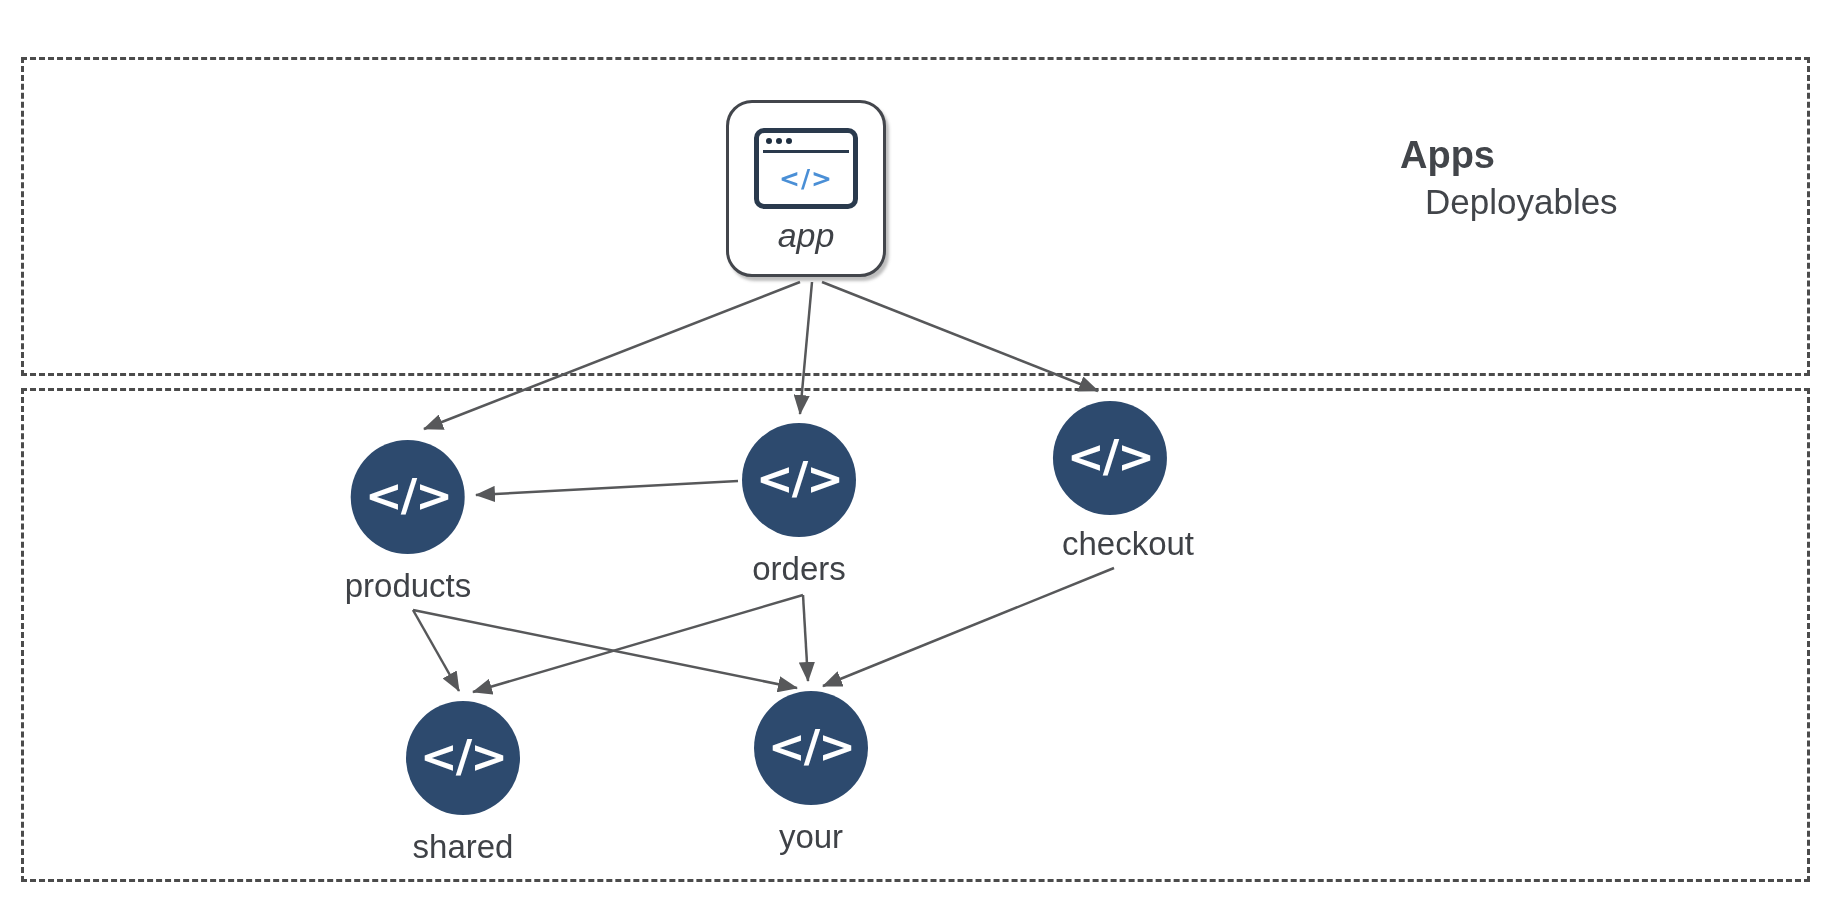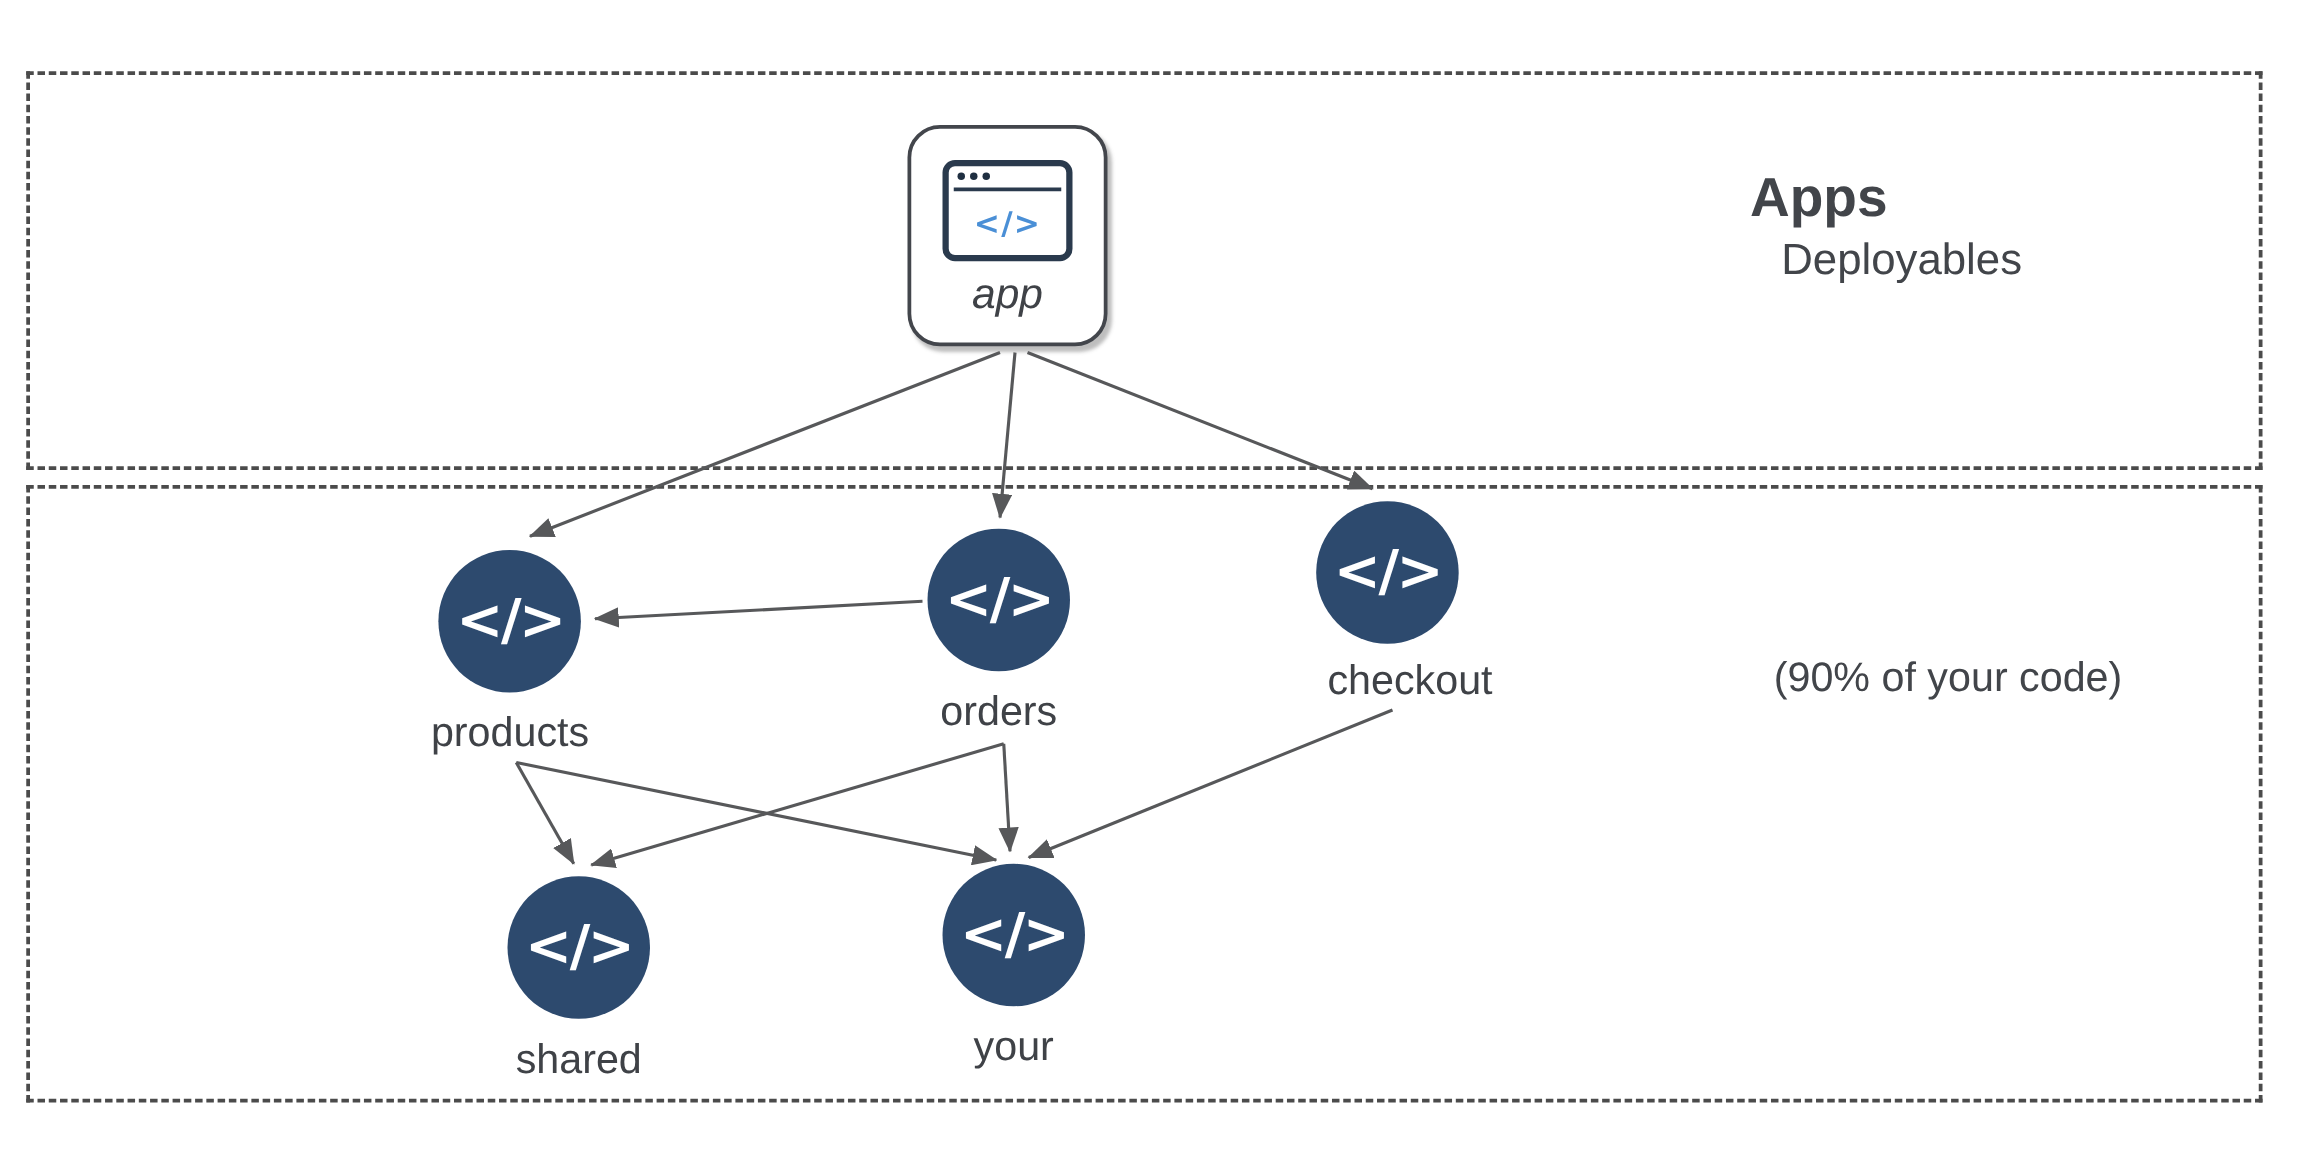--- a/index.html
+++ b/index.html
@@ -18,21 +18,21 @@
   #apps-box{top:57px;height:319px;}
   #libs-box{top:388px;height:494px;}
 
   
   #edge-layer{position:absolute;left:0;top:0;z-index:1;pointer-events:none;}
 
   
   .section-label{position:absolute;z-index:2;}
   #apps-label{left:1400px;top:134px;}
   #libs-label{left:1394px;top:518px;}
-  .section-title{font-size:44px;font-weight:bold;color:#42454a;line-height:1.12;}
+  .section-title{font-size:38px;font-weight:bold;color:#42454a;line-height:1.12;}
   .section-subtitle{font-size:35px;color:#42454a;margin-top:6px;line-height:1.1;margin-left:25px;}
   #libs-label .section-subtitle{font-size:33px;}
 
   
   .node{position:absolute;display:flex;flex-direction:column;align-items:center;z-index:2;transform:translateX(-50%);}
   .node-label{margin-top:13px;font-size:33px;color:#3f4247;white-space:nowrap;}
 
   
   #node-app{
     left:806px;top:100px;width:160px;height:177px;box-sizing:border-box;
@@ -142,14 +142,13 @@
     </div>
   <div class="node-label">your</div>
 </div>
 
 <div id="apps-label" class="section-label">
   <div class="section-title">Apps</div>
   <div class="section-subtitle">Deployables</div>
 </div>
 
 <div id="libs-label" class="section-label">
-  <div class="section-subtitle">(90% of your code)</div>
 </div>
 
 </body></html>

